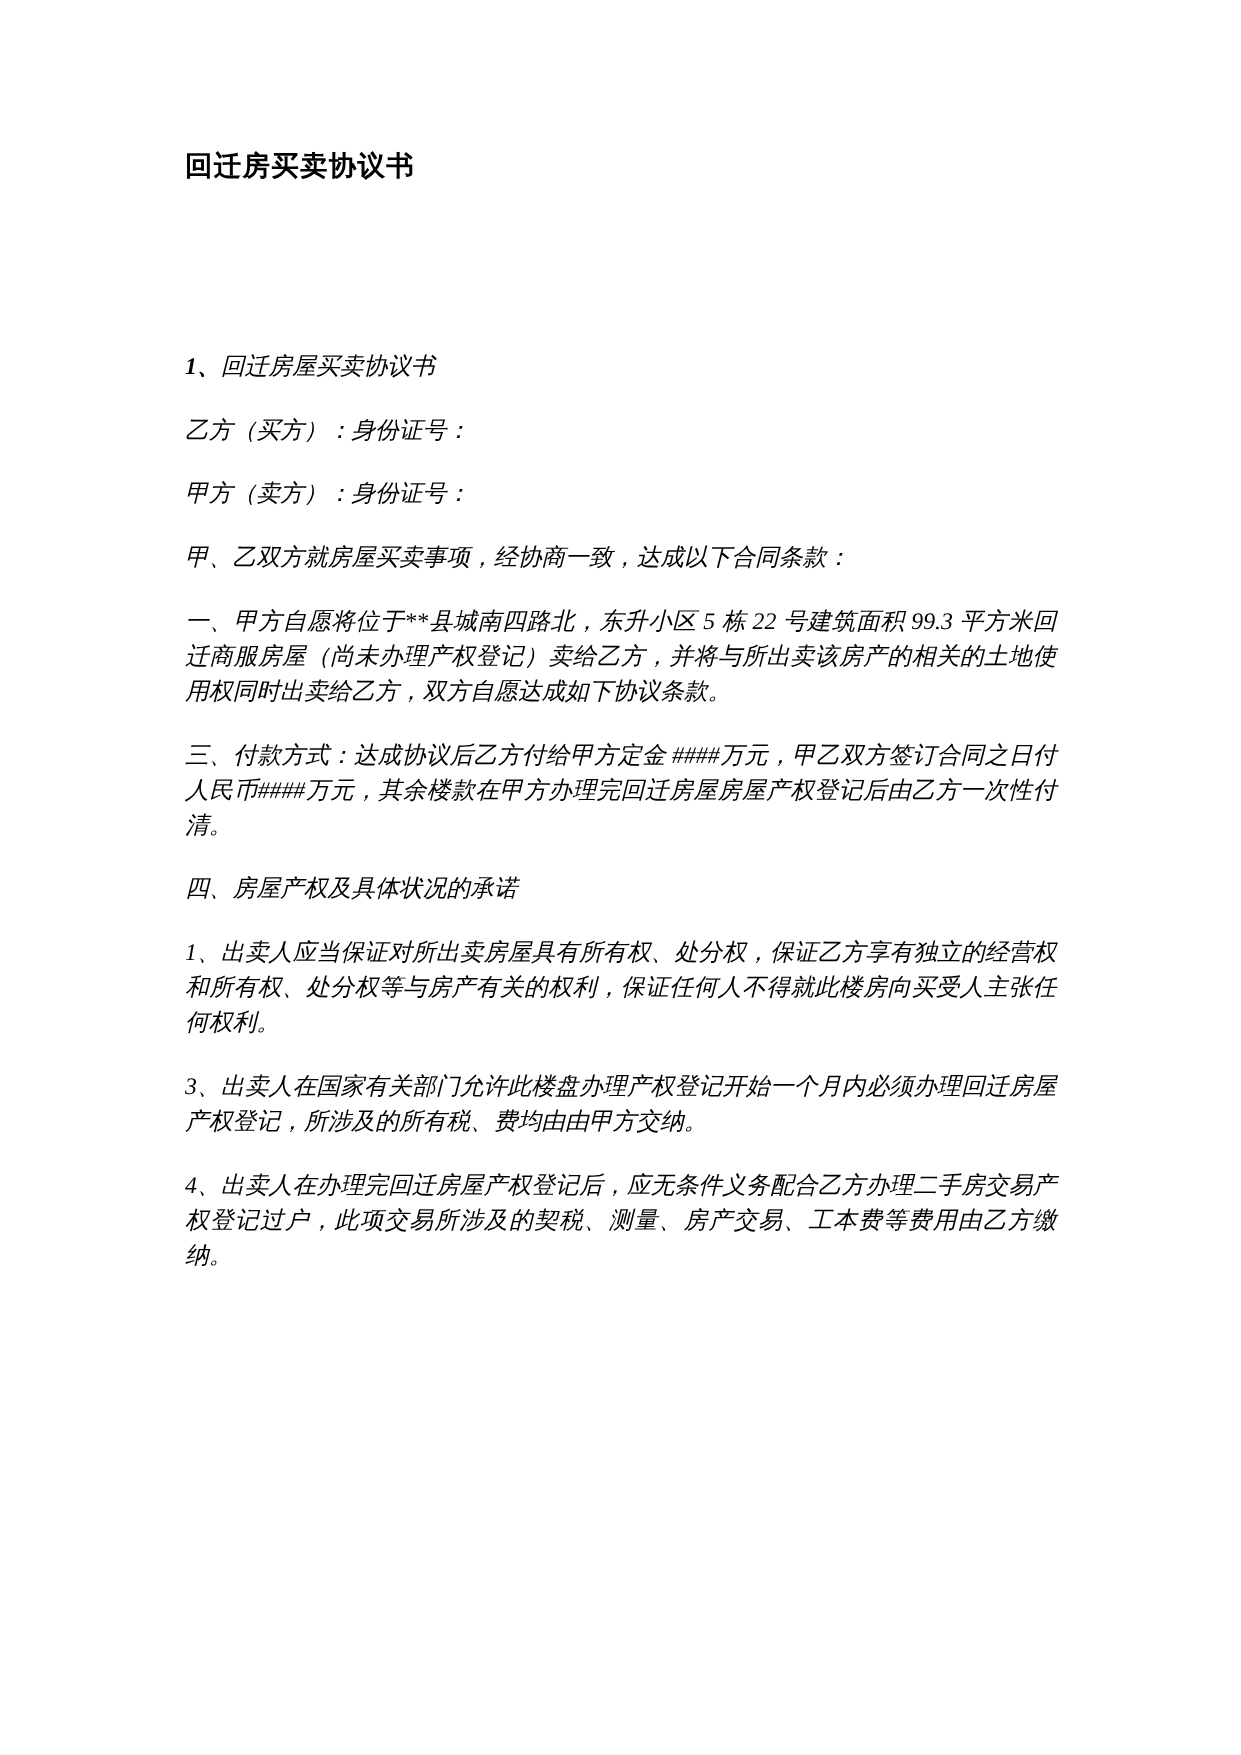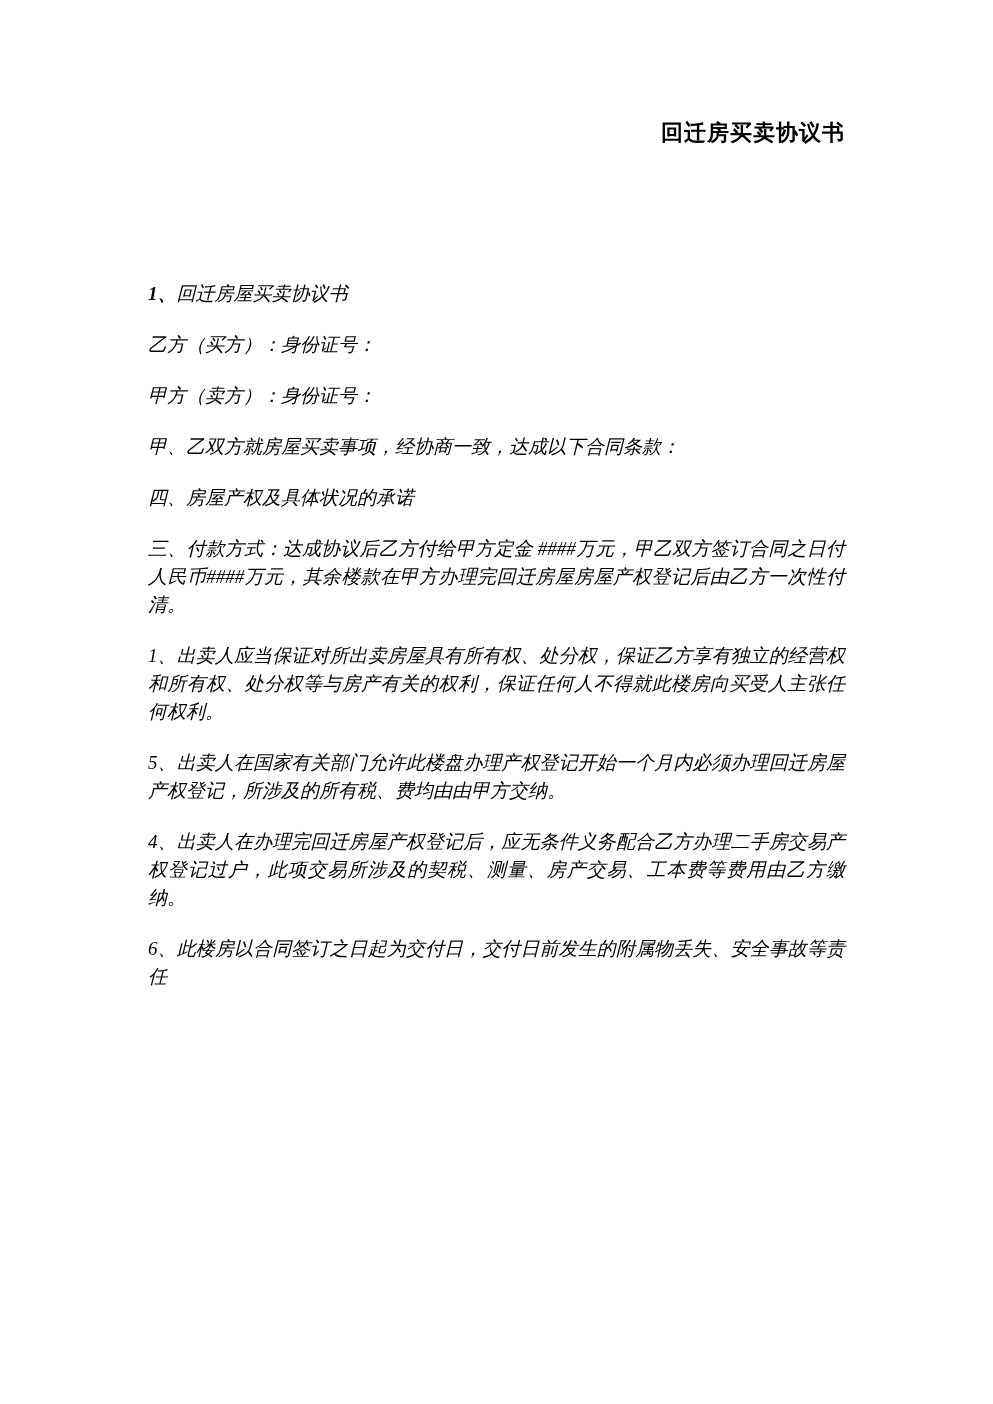--- a/index.html
+++ b/index.html
@@ -17,21 +17,21 @@
     font-family: "Liberation Serif", serif;
     box-sizing: border-box;
     padding: 0 148px 40px 148px;
     overflow: hidden;
   }
   .doc-title {
     margin: 118px 0 132px 0;
     font-size: 22px;
     line-height: 30px;
     font-weight: bold;
-    text-align: right;
+    text-align: left;
     letter-spacing: 1px;
   }
   .body-text {
     font-size: 19px;
     font-style: italic;
   }
   .para {
     margin: 0 0 23px 0;
     font-size: 19px;
     line-height: 28px;
@@ -51,29 +51,29 @@
 
   <div class="body-text">
     <p class="para"><span class="bold-num">1、</span><span>回迁房屋买卖协议书</span></p>
 
     <p class="para">乙方（买方）：身份证号：</p>
 
     <p class="para">甲方（卖方）：身份证号：</p>
 
     <p class="para">甲、乙双方就房屋买卖事项，经协商一致，达成以下合同条款：</p>
 
+    <p class="para">一、甲方自愿将位于**县城南四路北，东升小区 5 栋 22 号建筑面积 99.3 平方米回迁商服房屋（尚未办理产权登记）卖给乙方，并将与所出卖该房产的相关的土地使用权同时出卖给乙方，双方自愿达成如下协议条款。</p>
 
 
+    <p class="para">三、付款方式：达成协议后乙方付给甲方定金 ####万元，甲乙双方签订合同之日付人民币####万元，其余楼款在甲方办理完回迁房屋房屋产权登记后由乙方一次性付清。</p>
+
     <p class="para">四、房屋产权及具体状况的承诺</p>
-
-    <p class="para">三、付款方式：达成协议后乙方付给甲方定金 ####万元，甲乙双方签订合同之日付人民币####万元，其余楼款在甲方办理完回迁房屋房屋产权登记后由乙方一次性付清。</p>
 
     <p class="para">1、出卖人应当保证对所出卖房屋具有所有权、处分权，保证乙方享有独立的经营权和所有权、处分权等与房产有关的权利，保证任何人不得就此楼房向买受人主张任何权利。</p>
 
 
-    <p class="para">5、出卖人在国家有关部门允许此楼盘办理产权登记开始一个月内必须办理回迁房屋产权登记，所涉及的所有税、费均由由甲方交纳。</p>
+    <p class="para">3、出卖人在国家有关部门允许此楼盘办理产权登记开始一个月内必须办理回迁房屋产权登记，所涉及的所有税、费均由由甲方交纳。</p>
 
     <p class="para">4、出卖人在办理完回迁房屋产权登记后，应无条件义务配合乙方办理二手房交易产权登记过户，此项交易所涉及的契税、测量、房产交易、工本费等费用由乙方缴纳。</p>
 
 
-    <p class="para">6、此楼房以合同签订之日起为交付日，交付日前发生的附属物丢失、安全事故等责任</p>
   </div>
 </div>
 
 </body></html>

